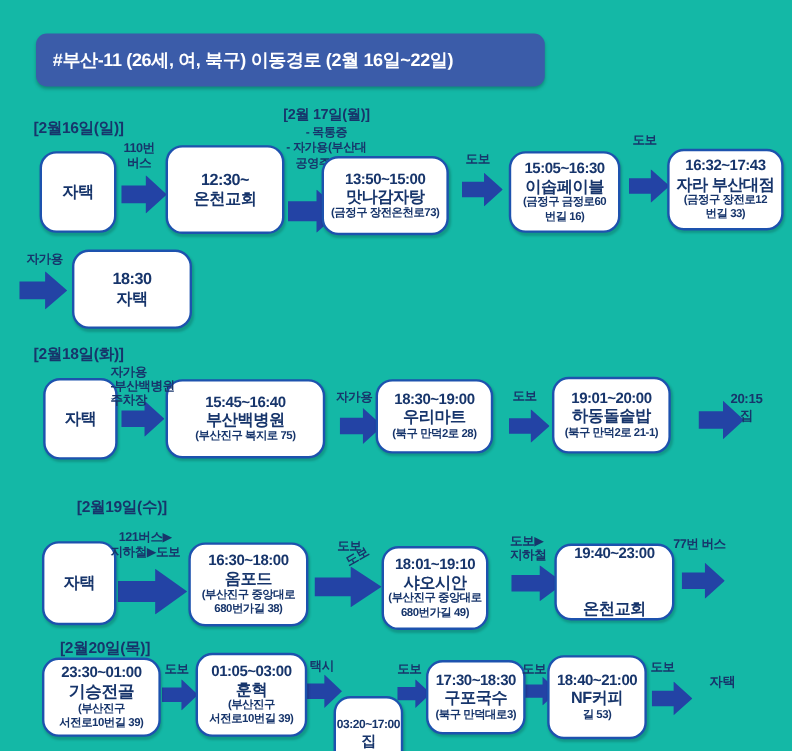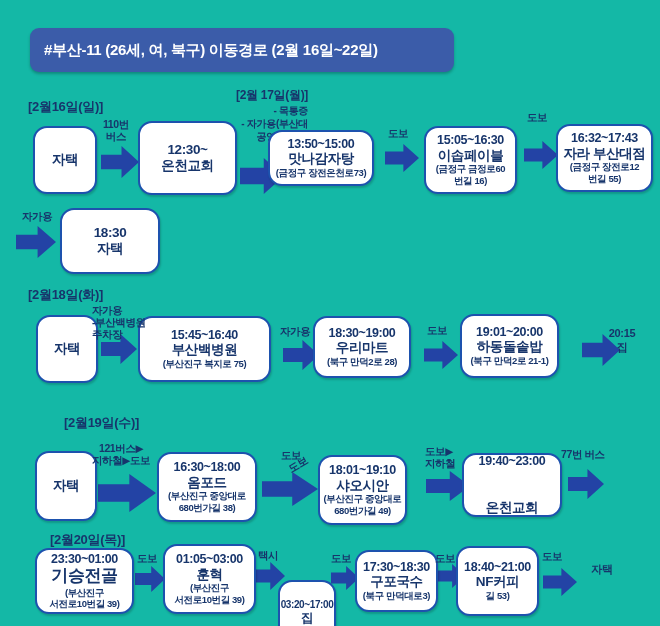--- a/index.html
+++ b/index.html
@@ -16,36 +16,36 @@
     background:var(--banner,#3b5ca9); border-radius:9px;
     display:flex; align-items:center; padding-left:14px;
     box-shadow:0 2px 3px rgba(0,0,0,0.25);
   }
   .banner span { color:#fff; font-weight:bold; font-size:15px; letter-spacing:-0.3px; }
 
   
   .day .line { font-size:13px; font-weight:bold; line-height:1.15; letter-spacing:-0.3px; }
 
   
-  .note .line { font-size:10px; font-weight:bold; line-height:1.32; letter-spacing:-0.3px; text-align:right;padding-left:12px; }
+  .note .line { font-size:10px; font-weight:bold; line-height:1.32; letter-spacing:-0.3px; text-align:center;padding-left:12px; }
   .note .line:first-child { font-size:12px; }
 
   
   .box {
     background:#fff; border:2.5px solid var(--border,#1d52ae); border-radius:14px;
     display:flex; flex-direction:column; align-items:center; justify-content:center;
     text-align:center; font-weight:bold; line-height:1.18; letter-spacing:-0.4px;
     box-shadow:1px 2px 2px rgba(0,0,0,0.18);
   }
   .box .time { font-size:12.5px; }
   .box .name { font-size:13.5px; }
   .box .addr { font-size:9.5px; line-height:1.25; }
   .box.sm .time { font-size:10px; }
   .box.sm .name { font-size:12.5px; }
-  .box.namelg .name { font-size:17px; }
+  .box.namelg .name { font-size:14px; }
 
   
   .arrow {
     background:var(--arrow,#2343a5);
     clip-path:polygon(0% 27%, 54% 27%, 54% 0%, 100% 50%, 54% 100%, 54% 73%, 0% 73%);
     filter:drop-shadow(1px 2px 1px rgba(0,0,0,0.25));
   }
 
   
   .lbl .line { font-size:10.5px; font-weight:bold; line-height:1.12; text-align:center; letter-spacing:-0.4px; }
@@ -98,36 +98,36 @@
       <div class="el arrow" style="left: 331px; top: 566px; width: 28px; height: 24px;"></div>
       <div class="el arrow" style="left: 437px; top: 564px; width: 28px; height: 24px;"></div>
       <div class="el arrow" style="left: 543px; top: 568px; width: 34px; height: 28px;"></div>
       <div class="el box" style="left: 33px; top: 126px; width: 64px; height: 68px;">
         <div class="line name">자택</div>
       </div>
       <div class="el box" style="left: 138px; top: 121px; width: 99px; height: 74px;">
         <div class="line name">12:30~</div>
         <div class="line name">온천교회</div>
       </div>
-      <div class="el box" style="left: 268px; top: 130px; width: 106px; height: 56px;">
+      <div class="el box" style="left: 268px; top: 130px; width: 106px; height: 66px;">
         <div class="line time">13:50~15:00</div>
         <div class="line name">맛나감자탕</div>
         <div class="line addr">(금정구 장전온천로73)</div>
       </div>
       <div class="el box" style="left: 424px; top: 126px; width: 93px; height: 68px;">
         <div class="line time">15:05~16:30</div>
         <div class="line name">이솝페이블</div>
         <div class="line addr">(금정구 금정로60</div>
         <div class="line addr">번길 16)</div>
       </div>
       <div class="el box" style="left: 556px; top: 124px; width: 97px; height: 68px;">
         <div class="line time">16:32~17:43</div>
         <div class="line name">자라 부산대점</div>
         <div class="line addr">(금정구 장전로12</div>
-        <div class="line addr">번길 55)</div>
+        <div class="line addr">번길 33)</div>
       </div>
       <div class="el box" style="left: 60px; top: 208px; width: 100px; height: 66px;">
         <div class="line name">18:30</div>
         <div class="line name">자택</div>
       </div>
       <div class="el box" style="left: 36px; top: 315px; width: 62px; height: 68px;">
         <div class="line name">자택</div>
       </div>
       <div class="el box" style="left: 138px; top: 316px; width: 133px; height: 66px;">
         <div class="line time">15:45~16:40</div>

